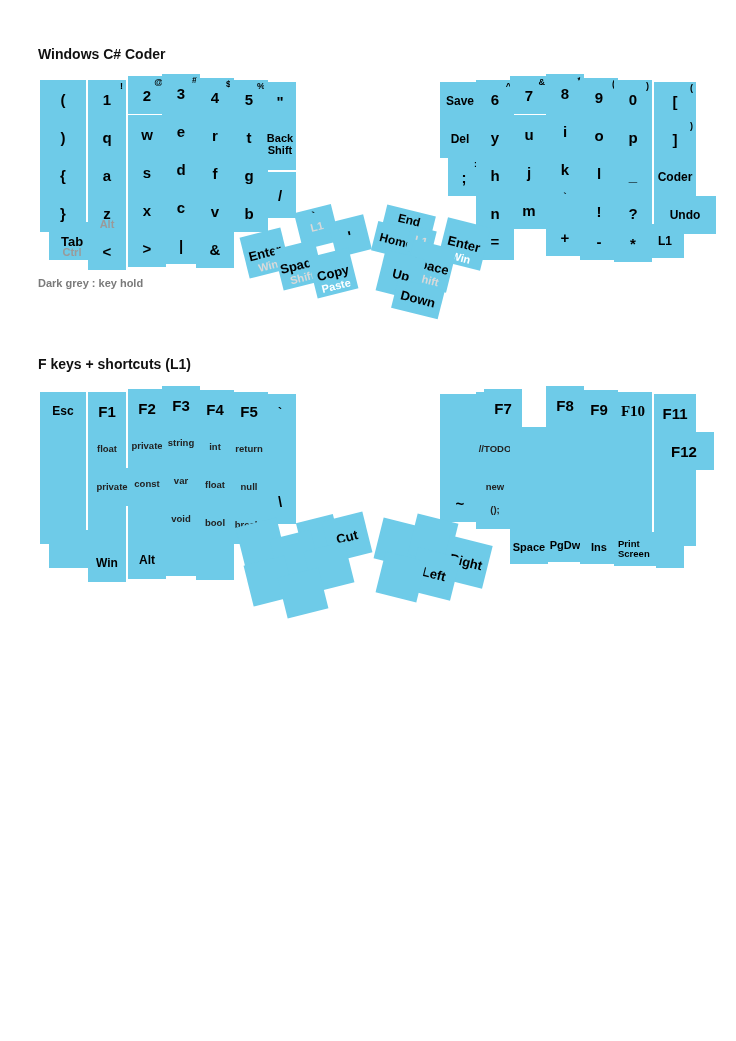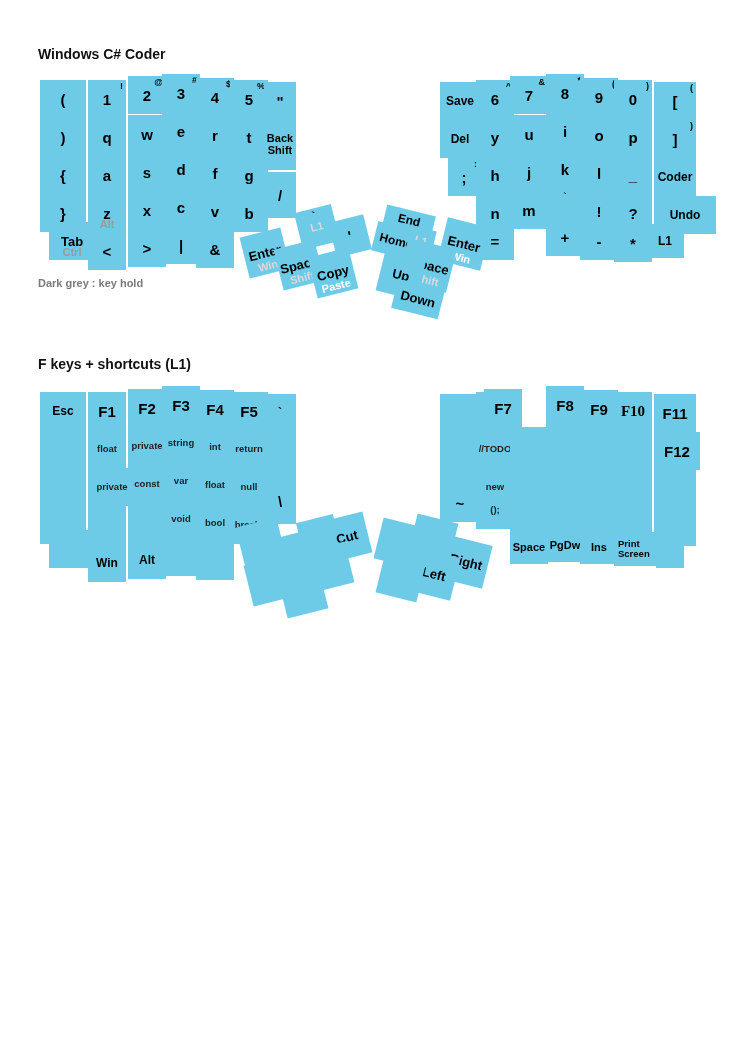--- a/index.html
+++ b/index.html
@@ -436,21 +436,21 @@
 </div>
 
 <div class="key" style="left:440px;top:432px;width:40px;height:38px;"></div>
 <div class="key" style="left:476px;top:430px;width:38px;height:38px;">
   <span class="lbl code">//TODO</span>
 </div>
 <div class="key" style="left:510px;top:427px;width:38px;height:38px;"></div>
 <div class="key" style="left:546px;top:424px;width:38px;height:38px;"></div>
 <div class="key" style="left:580px;top:428px;width:38px;height:38px;"></div>
 <div class="key" style="left:614px;top:430px;width:38px;height:38px;"></div>
-<div class="key" style="left:654px;top:432px;width:46px;height:38px;">
+<div class="key" style="left:654px;top:432px;width:60px;height:38px;">
   <span class="lbl main">F12</span>
 </div>
 
 <div class="key" style="left:440px;top:470px;width:40px;height:38px;"></div>
 <div class="key" style="left:476px;top:468px;width:38px;height:38px;">
   <span class="lbl code">new</span>
 </div>
 <div class="key" style="left:510px;top:465px;width:38px;height:38px;"></div>
 <div class="key" style="left:546px;top:462px;width:38px;height:38px;"></div>
 <div class="key" style="left:580px;top:466px;width:38px;height:38px;"></div>

